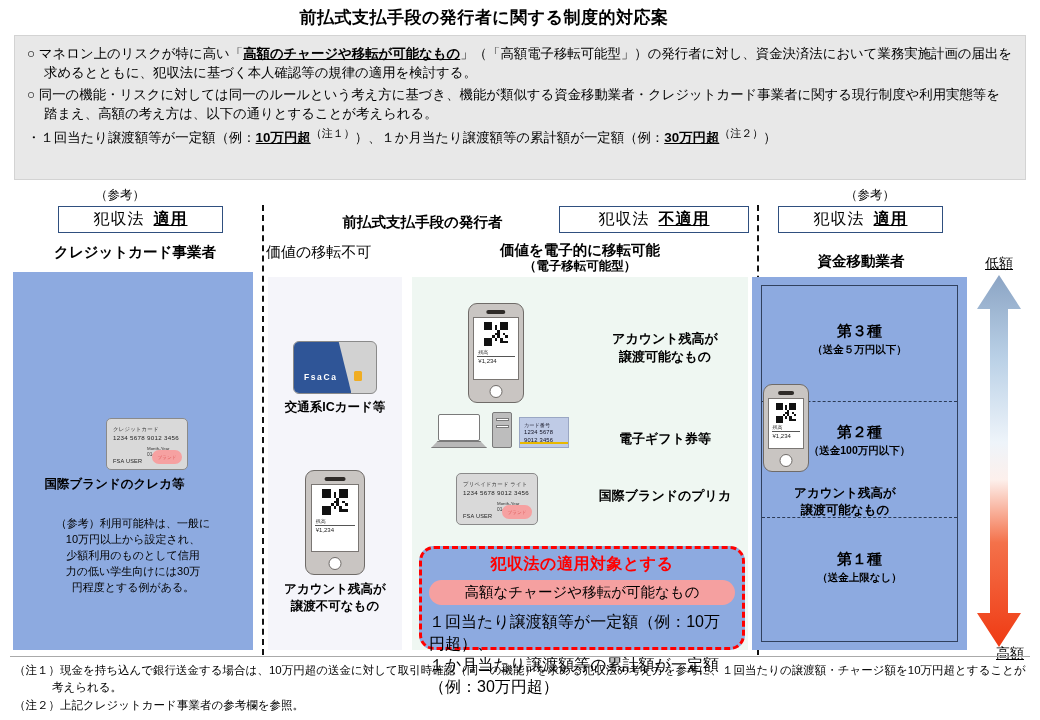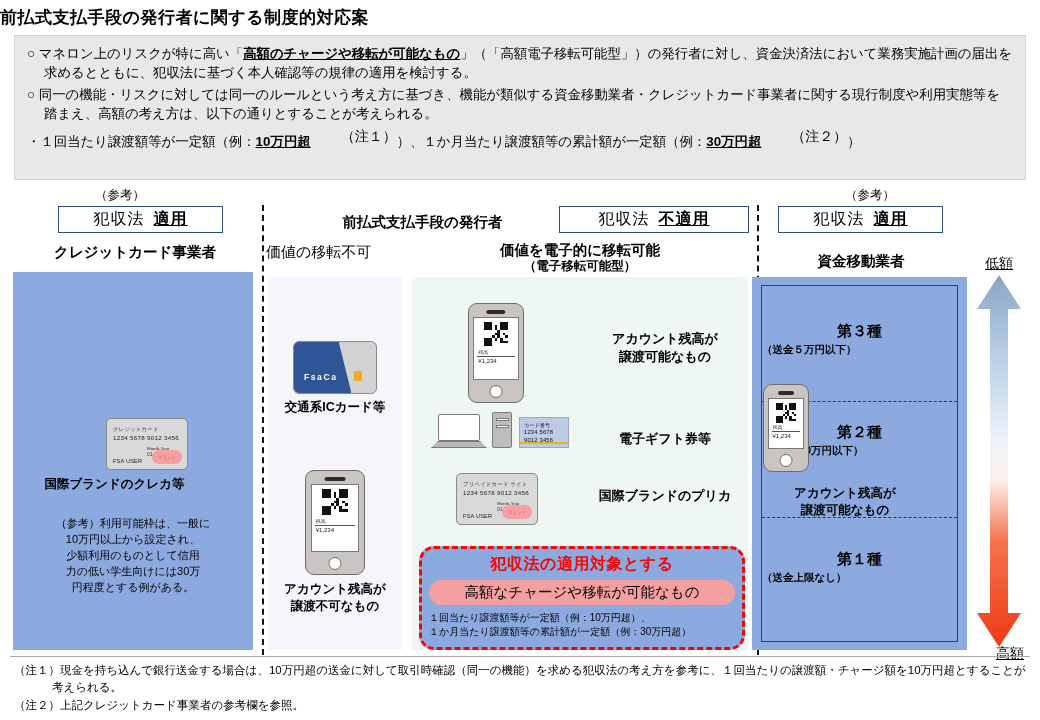--- a/index.html
+++ b/index.html
@@ -9,34 +9,34 @@
     background: #ffffff;
     font-family: "Liberation Sans", "DejaVu Sans", sans-serif;
     color: #000000;
     overflow: hidden;
   }
   #page { position: relative; width: 1040px; height: 720px; }
 
   
   .title {
     position: absolute; top: 6px; left: 0; width: 968px;
-    text-align: left; font-size: 17px; font-weight: bold;
+    text-align: center; font-size: 17px; font-weight: bold;
     letter-spacing: .5px;
   }
 
   
   .summary {
     position: absolute; left: 14px; top: 35px; width: 1012px; height: 145px;
     background: #e8e8e8; border: 1px solid #d3d3d3;
     padding: 8px 12px 6px 12px;
   }
   .sum-line { font-size: 13.4px; line-height: 1.45; margin-bottom: 2px; }
   .sum-line .hang { display: block; text-indent: -17px; padding-left: 17px; }
   .bold-ul { font-weight: bold; text-decoration: underline; }
-  sup.note { font-size: 14px; vertical-align: super; margin-left: 30px; }
+  sup.note { font-size: 11px; vertical-align: super; }
 
   
   .lawbox {
     position: absolute; border: 1.4px solid #2f4f7f; background: #ffffff;
     height: 27px; display: flex; align-items: center; justify-content: center;
     font-size: 16px; letter-spacing: 1px; white-space: nowrap;
   }
   .lawbox .kind { text-decoration: underline; font-weight: bold; margin-left: 9px; }
   .ref-label { position: absolute; font-size: 12.5px; text-align: center; }
 
@@ -142,31 +142,31 @@
     padding: 4px 7px 6px 7px;
   }
   .redbox .rb-title {
     text-align: center; color: #ff0000; font-weight: bold; font-size: 16px; letter-spacing: .5px;
     margin-top: 1px;
   }
   .redbox .rb-pill {
     margin: 5px auto 6px auto; background: #f5a0a0; border-radius: 16px;
     text-align: center; font-size: 14.5px; padding: 3px 6px; color: #000;
   }
-  .redbox .rb-note { font-size: 10px; line-height: 1.35; }
+  .redbox .rb-note { font-size: 16px; line-height: 1.35; }
 
   
   .tierbox {
     position: absolute; border: 1.2px solid #31415e; background: #8daae0;
   }
   .tier-div {
     position: absolute; left: 0; right: 0; border-top: 1.6px dashed #2b3a55;
   }
   .tier-name { position: absolute; width: 100%; text-align: center; font-weight: bold; font-size: 15px; }
-  .tier-sub  { position: absolute; width: 100%; font-size: 10.5px; font-weight: bold; }
+  .tier-sub  { position: absolute; width: 100%; text-align: center; font-size: 10.5px; font-weight: bold; }
 
   
   .arrow-wrap { position: absolute; }
   .arrow-label { position: absolute; font-size: 14px; text-decoration: underline; white-space: nowrap; }
 
   
   .footnotes { position: absolute; left: 14px; top: 662px; width: 1015px; }
   .fn {
     font-size: 11.5px; line-height: 1.45;
     text-indent: -38px; padding-left: 38px; margin-bottom: 2px;

